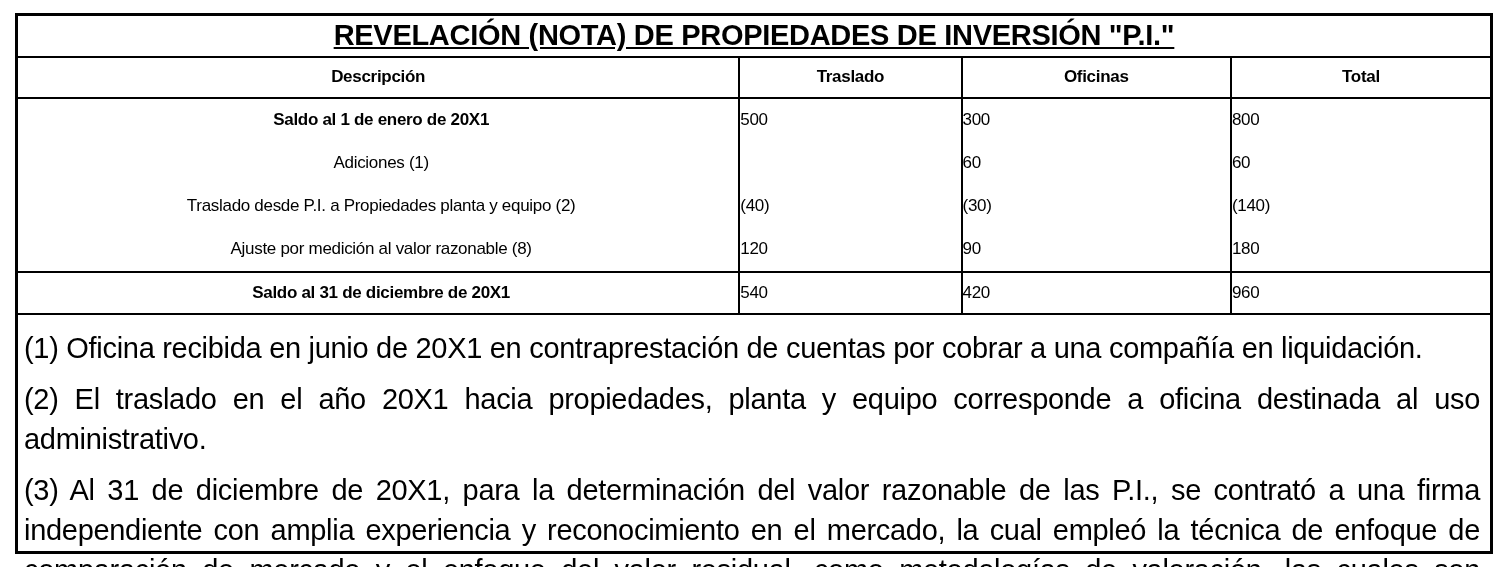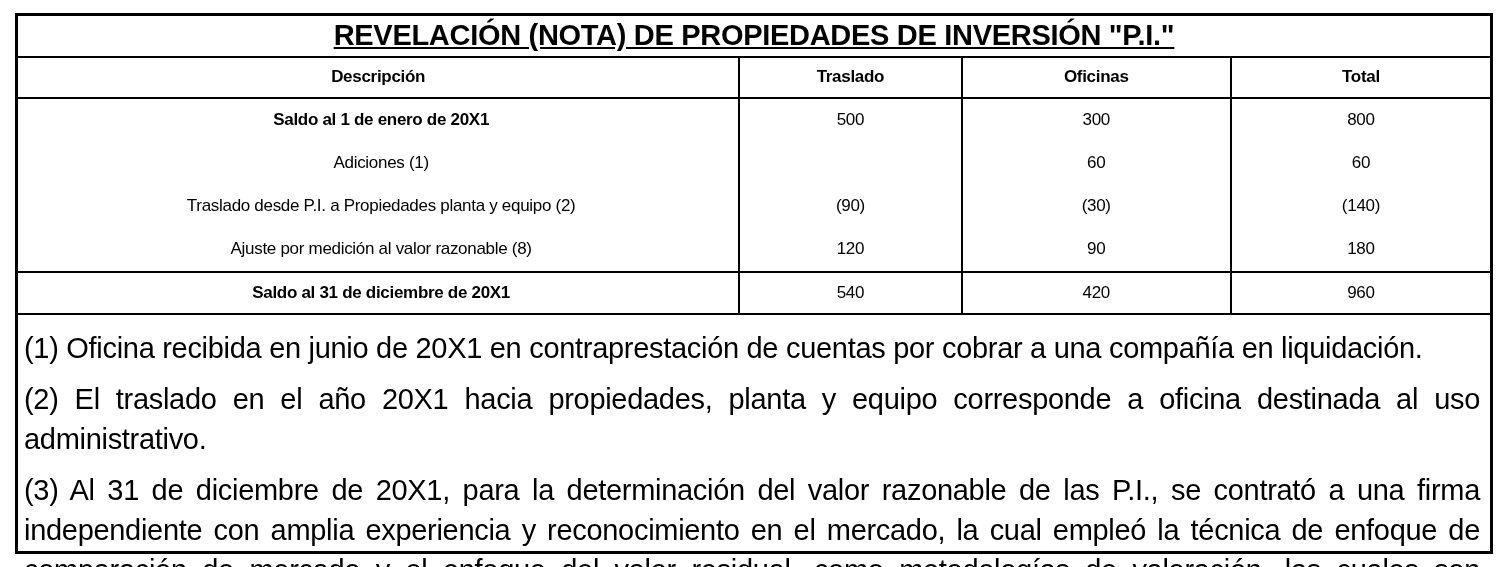--- a/index.html
+++ b/index.html
@@ -62,21 +62,21 @@
     font-weight: bold;
     border-bottom: 2px solid #000000;
   }
   tr.data-row td { height: 43px; }
   td.desc-cell {
     text-align: center;
     padding-left: 6px;
     border-right: 2px solid #000000;
   }
   th.desc-cell { border-right: 2px solid #000000; }
-  td.num-cell, th.num-cell { text-align: center; }
+  td.num-cell, th.num-cell { text-align: left; }
   td.inner-v, th.inner-v { border-right: 2px solid #000000; }
   tr.row-strong td.desc-cell { font-weight: bold; }
   tr.total-row td {
     height: 40px;
     border-top: 2px solid #000000;
     border-bottom: 2px solid #000000;
     margin-left: 37px;
   }
   .footnotes {
     padding: 2px 10px 0 6px;
@@ -125,21 +125,21 @@
 
       <tr class="data-row">
         <td class="desc-cell">Adiciones (1)</td>
         <td class="num-cell inner-v"></td>
         <td class="num-cell inner-v">60</td>
         <td class="num-cell">60</td>
       </tr>
 
       <tr class="data-row">
         <td class="desc-cell">Traslado desde P.I. a Propiedades planta y equipo (2)</td>
-        <td class="num-cell inner-v">(90)</td>
+        <td class="num-cell inner-v">(40)</td>
         <td class="num-cell inner-v">(30)</td>
         <td class="num-cell">(140)</td>
       </tr>
 
       <tr class="data-row">
         <td class="desc-cell">Ajuste por medición al valor razonable (8)</td>
         <td class="num-cell inner-v">120</td>
         <td class="num-cell inner-v">90</td>
         <td class="num-cell">180</td>
       </tr>

